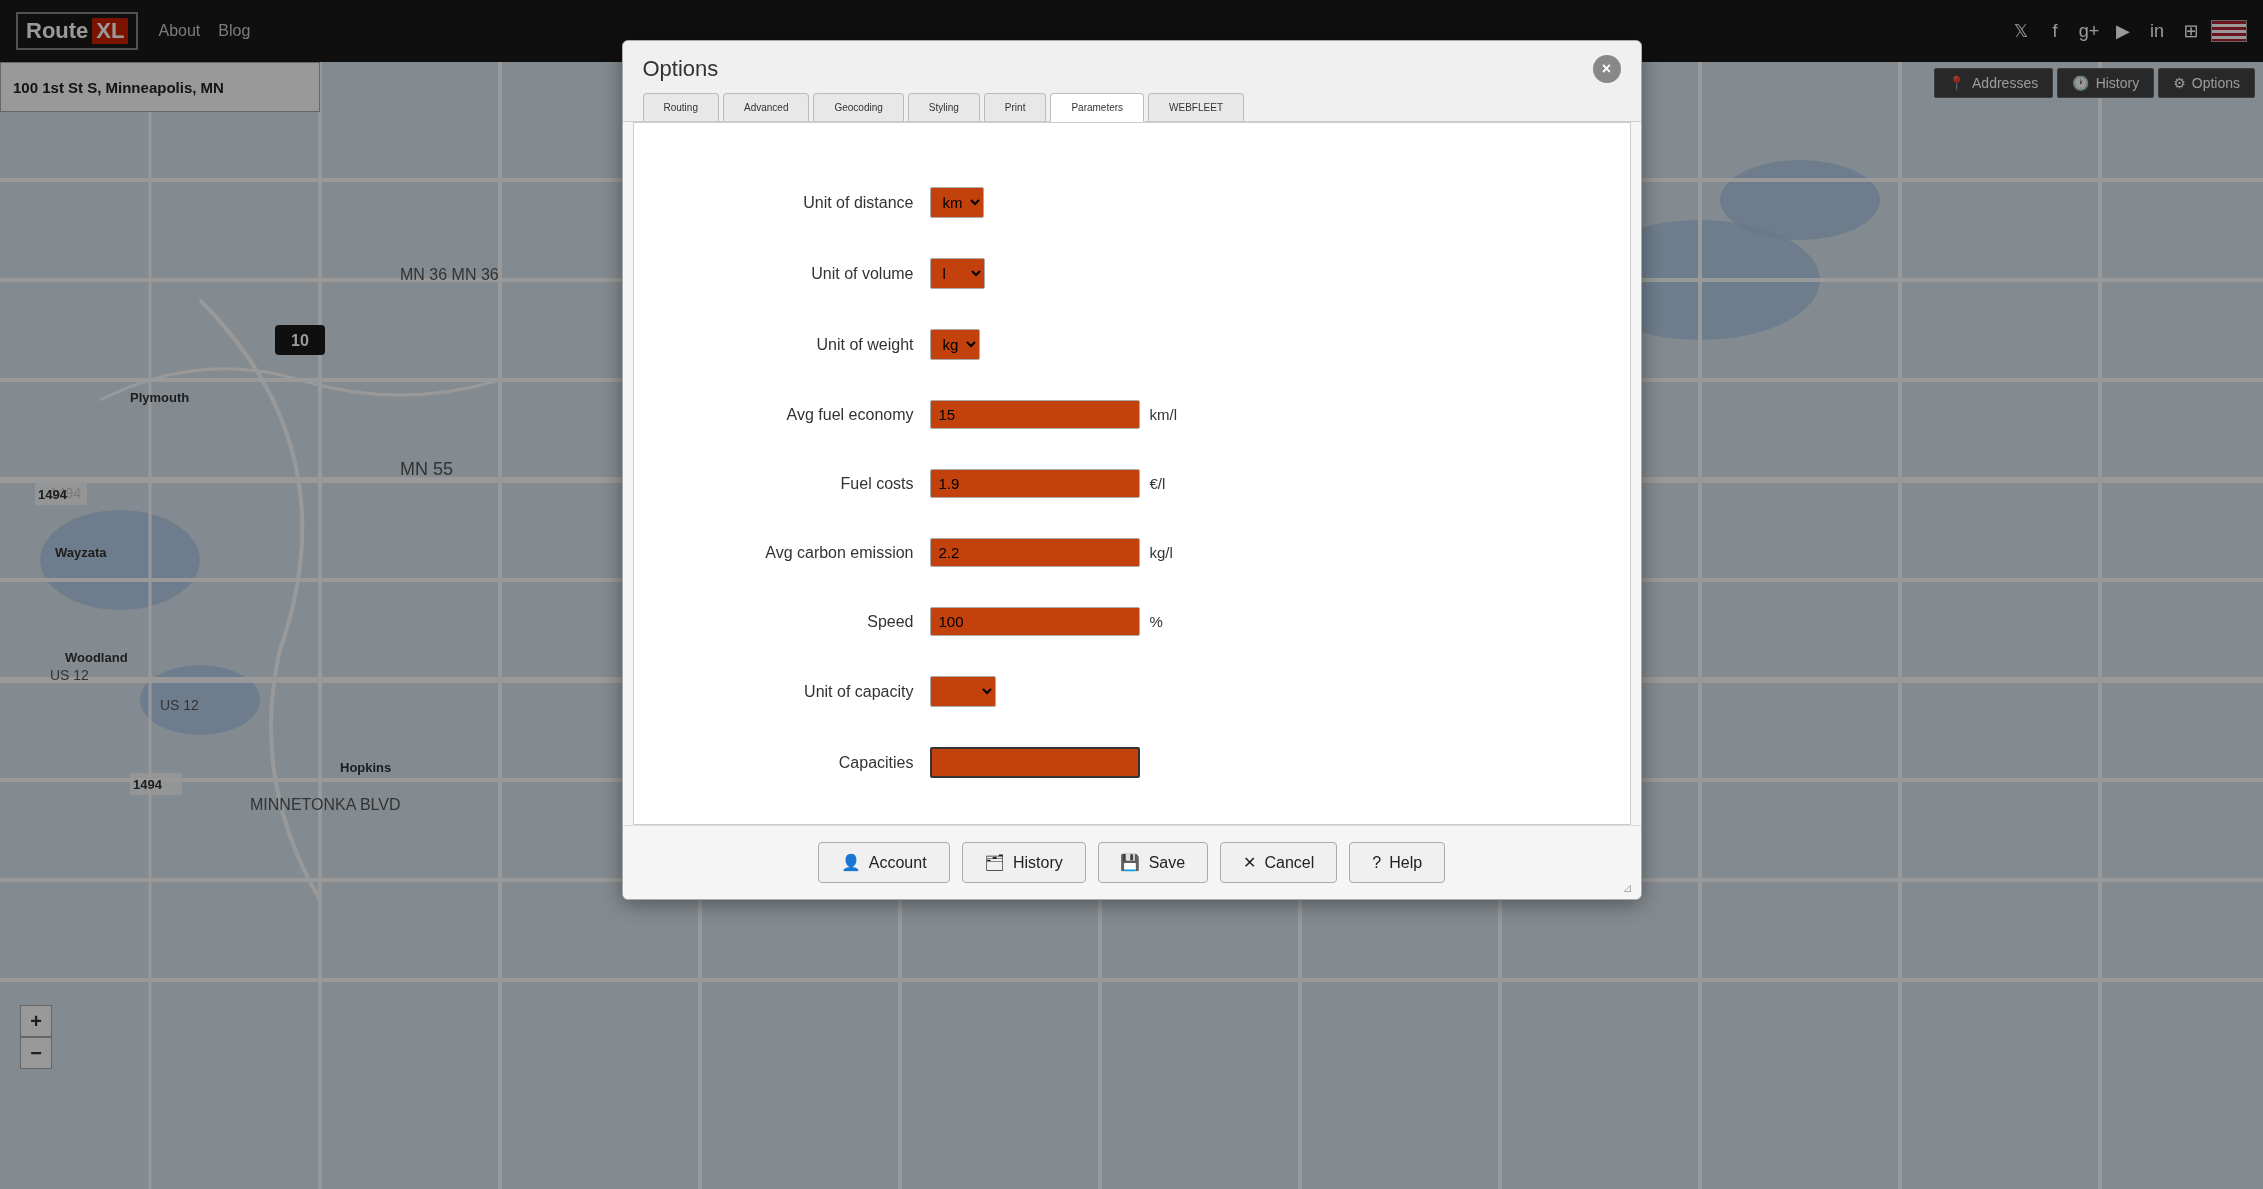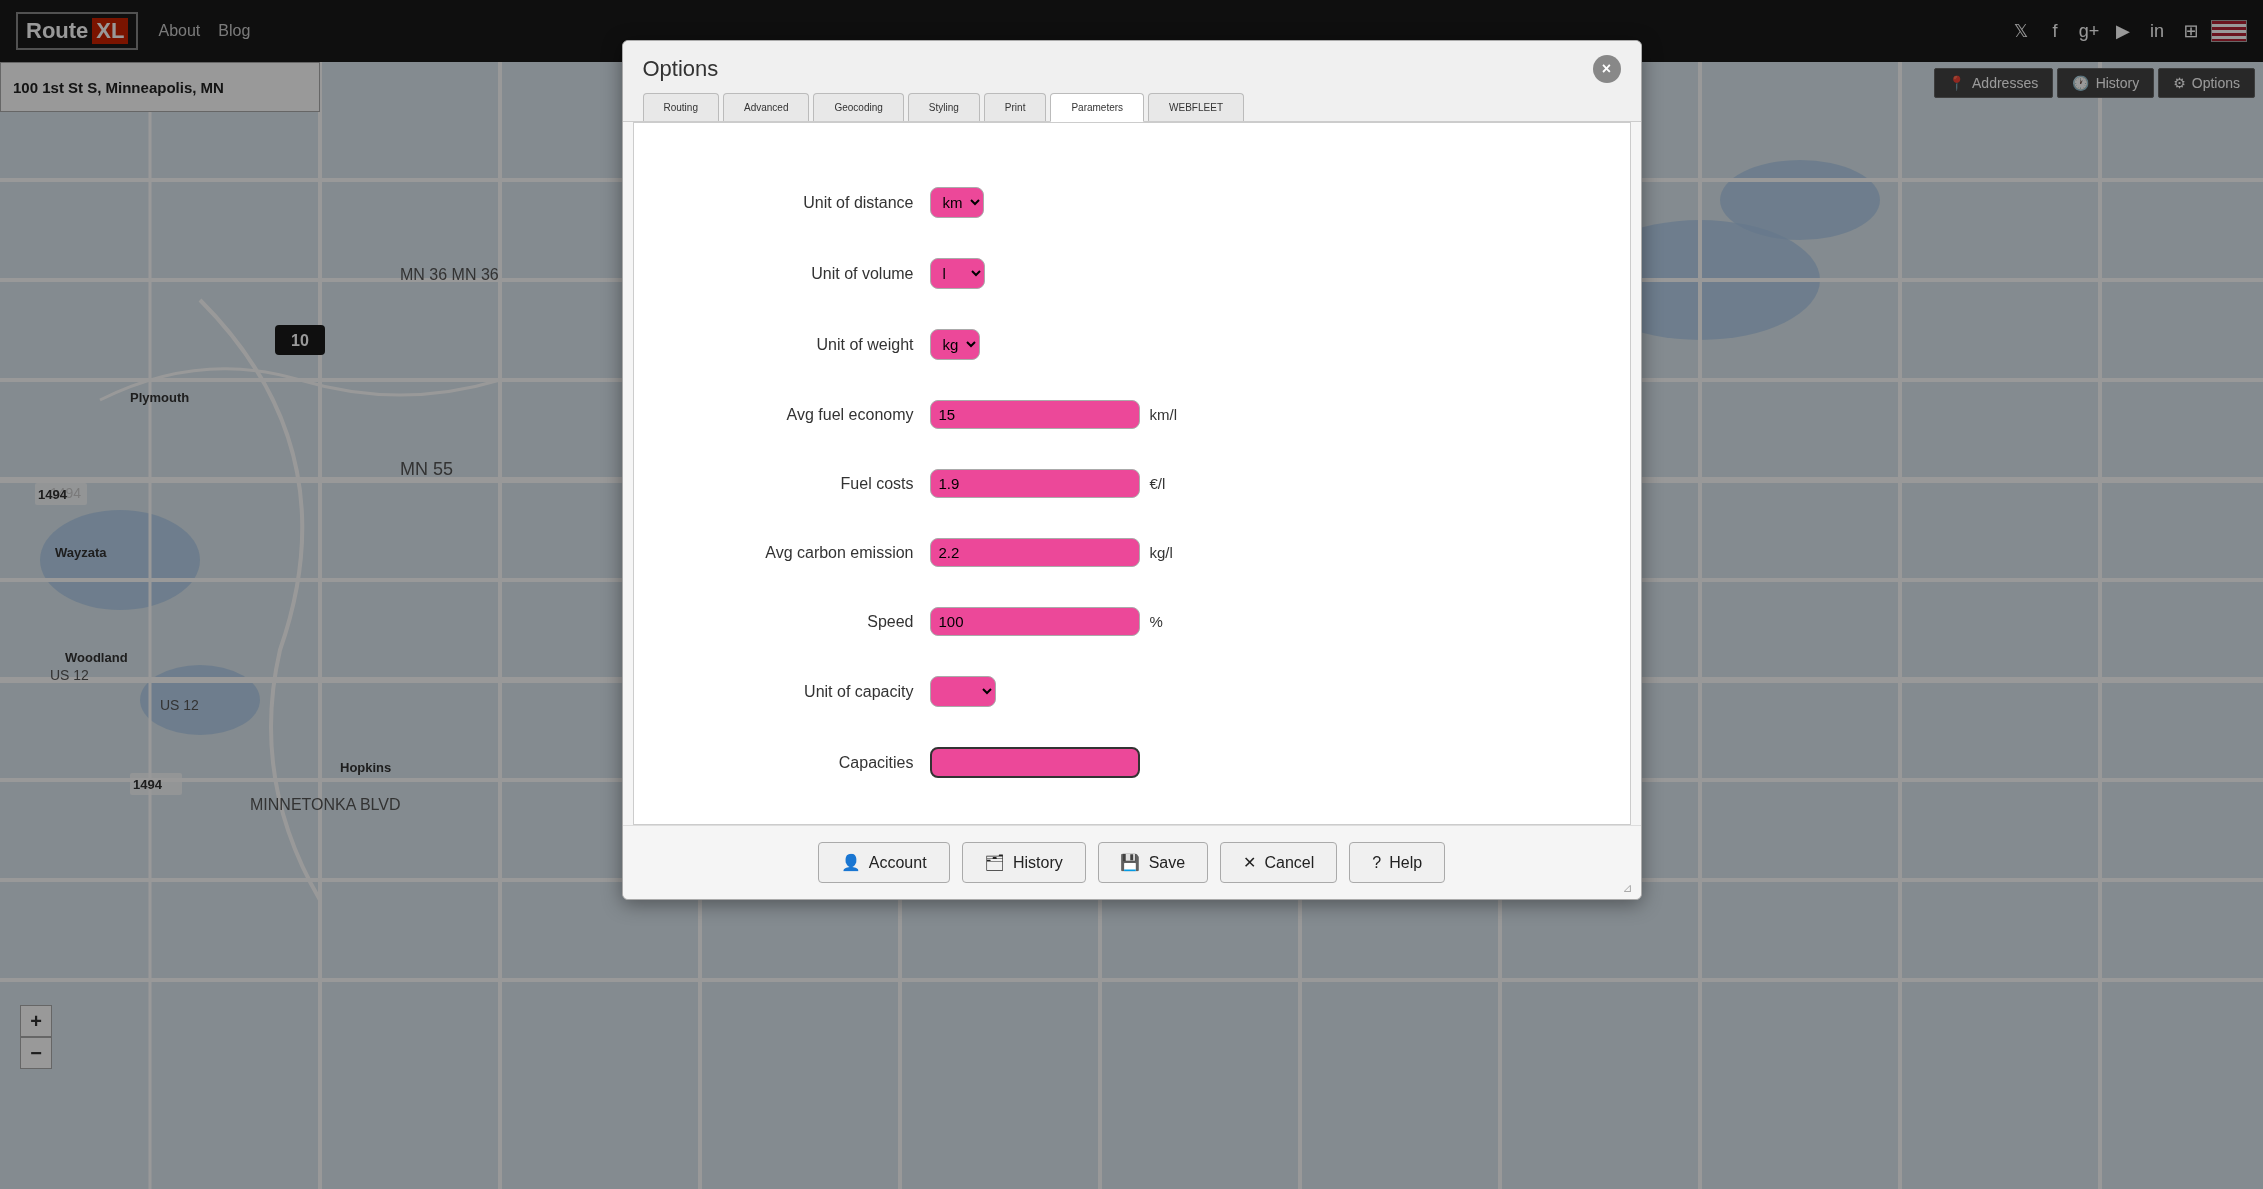--- a/index.html
+++ b/index.html
@@ -168,24 +168,24 @@
     .form-label {
       text-align: right;
       width: 240px;
       margin-right: 16px;
       font-size: 16px;
       color: #333;
       flex-shrink: 0;
     }
     .form-control {
       border: 1px solid #aaa;
-      border-radius: 8px;
+      border-radius: 2px;
       padding: 5px 8px;
       font-size: 15px;
-      background: #ec4899;
+      background: #c2410c;
     }
     select.form-control {
       padding-right: 4px;
       cursor: pointer;
     }
     input.form-control {
       width: 200px;
     }
     input.form-control.wide { width: 210px; }
     .form-unit {

